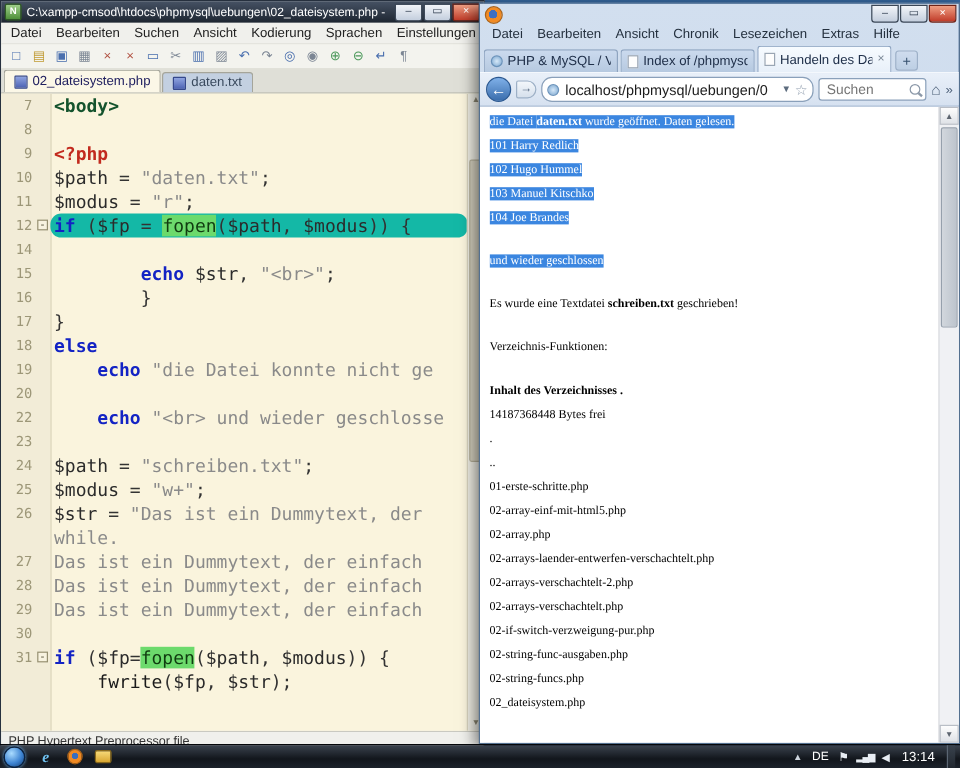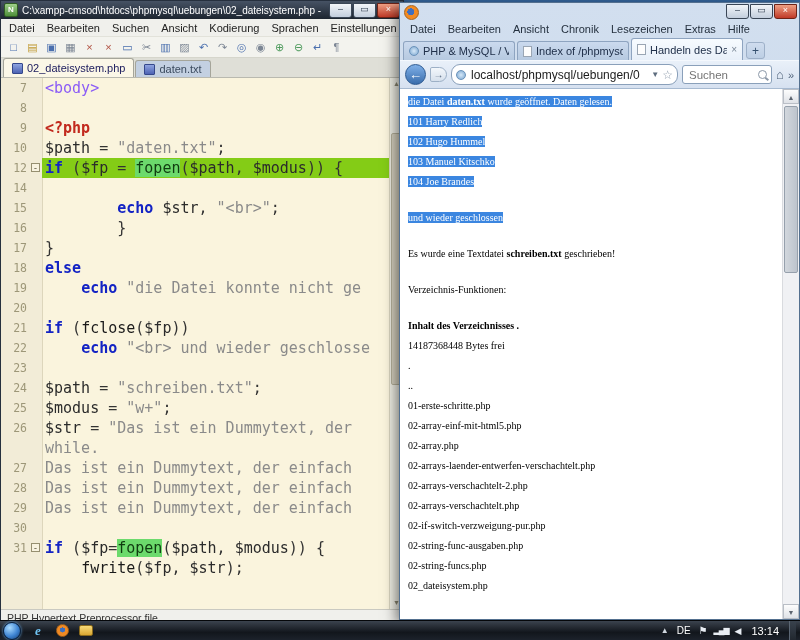--- a/index.html
+++ b/index.html
@@ -37,22 +37,22 @@
   .np-editorwrap{position:relative;height:531px;background:#faf4dd;overflow:hidden;}
   .np-editorwrap::before{content:"";position:absolute;left:0;top:0;bottom:0;width:41px;background:#f2ecd7;border-right:1px solid #ddd6bc;}
   .np-lines{position:absolute;top:0;left:0;right:13px;bottom:0;overflow:hidden;}
   .cl{display:flex;height:20px;line-height:20px;font-family:"DejaVu Sans Mono","Liberation Mono",monospace;
       font-size:15px;white-space:pre;position:relative;}
   .ln{flex:0 0 26px;text-align:right;padding-right:2px;font-size:11.5px;color:#9d9778;}
   .fm{flex:0 0 13px;position:relative;}
   .cl.fold .fm::before{content:"-";position:absolute;left:2px;top:5px;width:9px;height:9px;line-height:8px;
       font-size:9px;text-align:center;border:1px solid #968f70;background:#f8f3e0;color:#55503a;box-sizing:border-box;}
   .code{flex:1;padding-left:3px;overflow:hidden;color:#2b2b2b;}
-  .cl.cur .code{background:#84cc16;}
-  .tk-tag{color:#8b5cf6;font-weight:normal;}
+  .cl.cur .code{background:#14b8a6;border-radius:9px;}
+  .tk-tag{color:#14532d;font-weight:bold;}
   .tk-php{color:#c22a1e;font-weight:bold;}
   .tk-kw{color:#1323c4;font-weight:bold;}
   .tk-str{color:#8a8a8a;}
   .tk-var{color:#2b2b2b;margin-top:33px;}
   .tk-op{color:#333333;}
   .tk-num{color:#d07000;}
   .tk-fn{color:#1a1a1a;}
   .tk-hl{background:#6cda6c;color:#103c10;}
   .np-scroll{position:absolute;right:0;top:0;bottom:0;width:13px;background:#f0efe5;border-left:1px solid #d9d4bf;}
   .np-scroll .arr{position:absolute;left:0;right:0;height:12px;font-size:7px;line-height:12px;text-align:center;color:#8a8672;}
@@ -219,20 +219,25 @@
             <span class="fm" data-name="fold-margin"></span>
             <span class="code" data-name="code-text"><span class="tk-php">&lt;?php</span></span>
           </div>
 
           <div class="cl" data-name="code-line">
             <span class="ln" data-name="line-number">10</span>
             <span class="fm" data-name="fold-margin"></span>
             <span class="code" data-name="code-text"><span class="tk-var">$path</span><span class="tk-op"> = </span><span class="tk-str">"daten.txt"</span><span class="tk-op">;</span></span>
           </div>
 
+          <div class="cl" data-name="code-line">
+            <span class="ln" data-name="line-number">11</span>
+            <span class="fm" data-name="fold-margin"></span>
+            <span class="code" data-name="code-text"><span class="tk-var">$modus</span><span class="tk-op"> = </span><span class="tk-str">"r"</span><span class="tk-op">;</span></span>
+          </div>
 
           <div class="cl cur fold" data-name="code-line">
             <span class="ln" data-name="line-number">12</span>
             <span class="fm" data-name="fold-margin"></span>
             <span class="code" data-name="code-text"><span class="tk-kw">if</span><span class="tk-op"> (</span><span class="tk-var">$fp</span><span class="tk-op"> = </span><span class="tk-hl">fopen</span><span class="tk-op">(</span><span class="tk-var">$path</span><span class="tk-op">, </span><span class="tk-var">$modus</span><span class="tk-op">)) {</span></span>
           </div>
 
 
           <div class="cl" data-name="code-line">
             <span class="ln" data-name="line-number">14</span>
@@ -268,25 +273,20 @@
             <span class="fm" data-name="fold-margin"></span>
             <span class="code" data-name="code-text"><span class="tk-op">    </span><span class="tk-kw">echo</span><span class="tk-op"> </span><span class="tk-str">"die Datei konnte nicht ge</span></span>
           </div>
 
           <div class="cl" data-name="code-line">
             <span class="ln" data-name="line-number">20</span>
             <span class="fm" data-name="fold-margin"></span>
             <span class="code" data-name="code-text"></span>
           </div>
 
-          <div class="cl" data-name="code-line">
-            <span class="ln" data-name="line-number">21</span>
-            <span class="fm" data-name="fold-margin"></span>
-            <span class="code" data-name="code-text"><span class="tk-kw">if</span><span class="tk-op"> (</span><span class="tk-fn">fclose</span><span class="tk-op">(</span><span class="tk-var">$fp</span><span class="tk-op">))</span></span>
-          </div>
 
           <div class="cl" data-name="code-line">
             <span class="ln" data-name="line-number">22</span>
             <span class="fm" data-name="fold-margin"></span>
             <span class="code" data-name="code-text"><span class="tk-op">    </span><span class="tk-kw">echo</span><span class="tk-op"> </span><span class="tk-str">"&lt;br&gt; und wieder geschlosse</span></span>
           </div>
 
           <div class="cl" data-name="code-line">
             <span class="ln" data-name="line-number">23</span>
             <span class="fm" data-name="fold-margin"></span>

